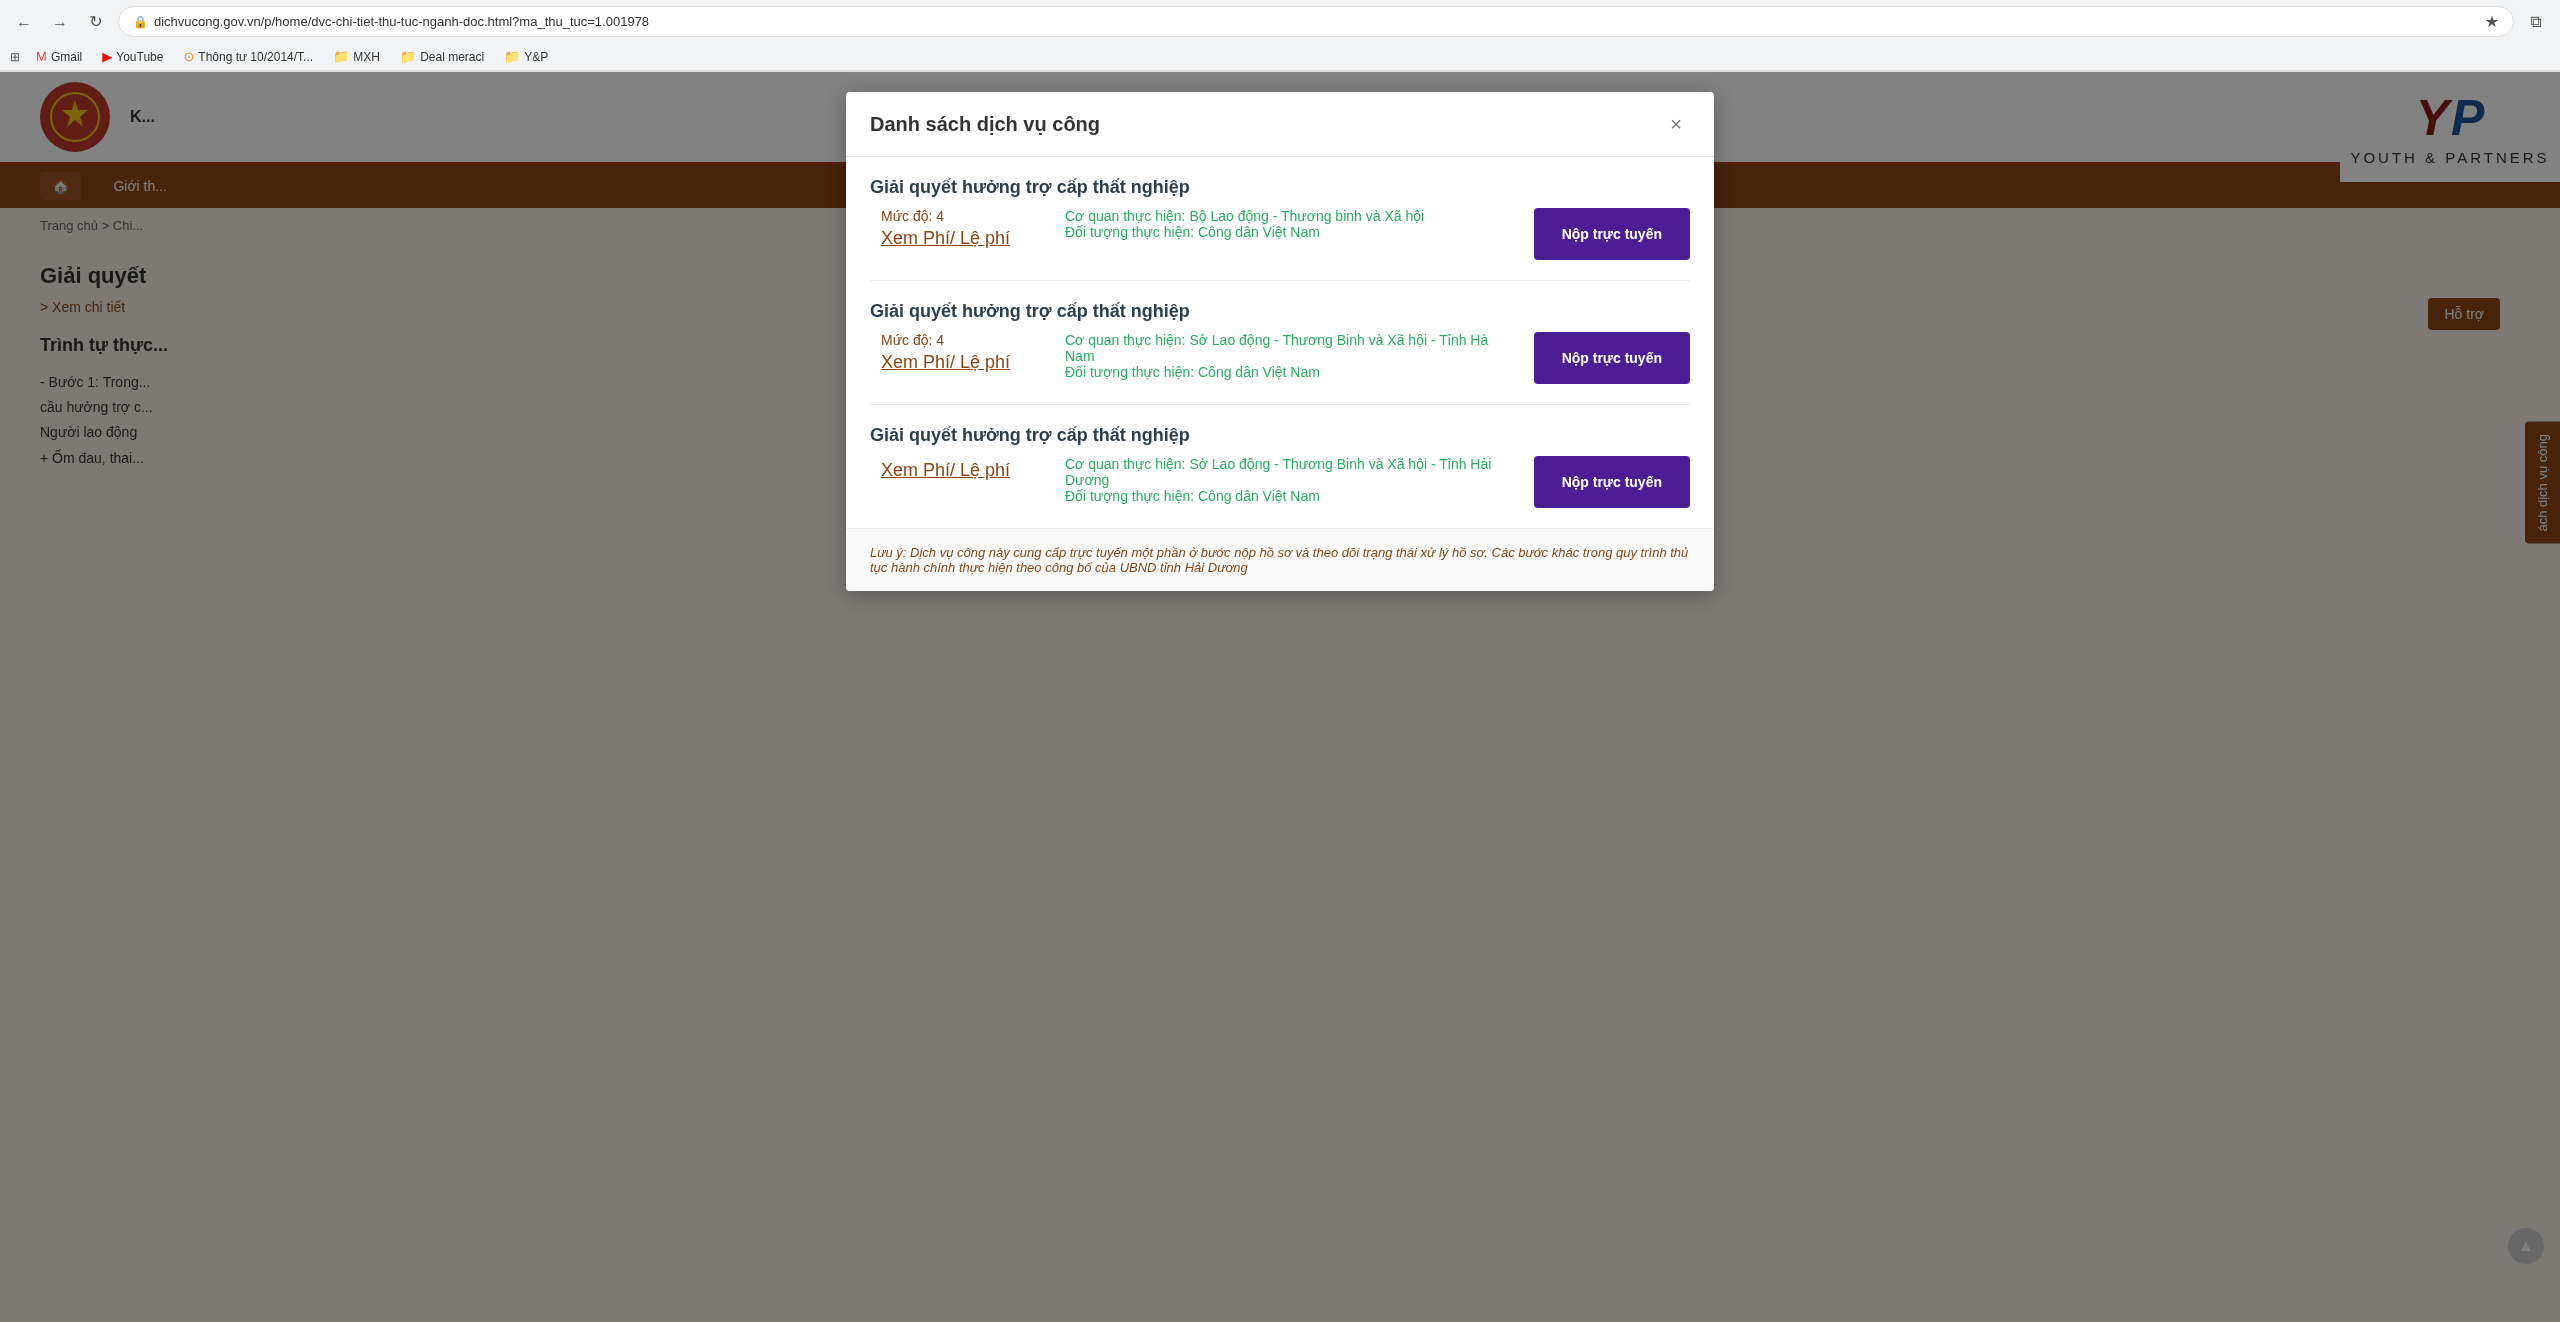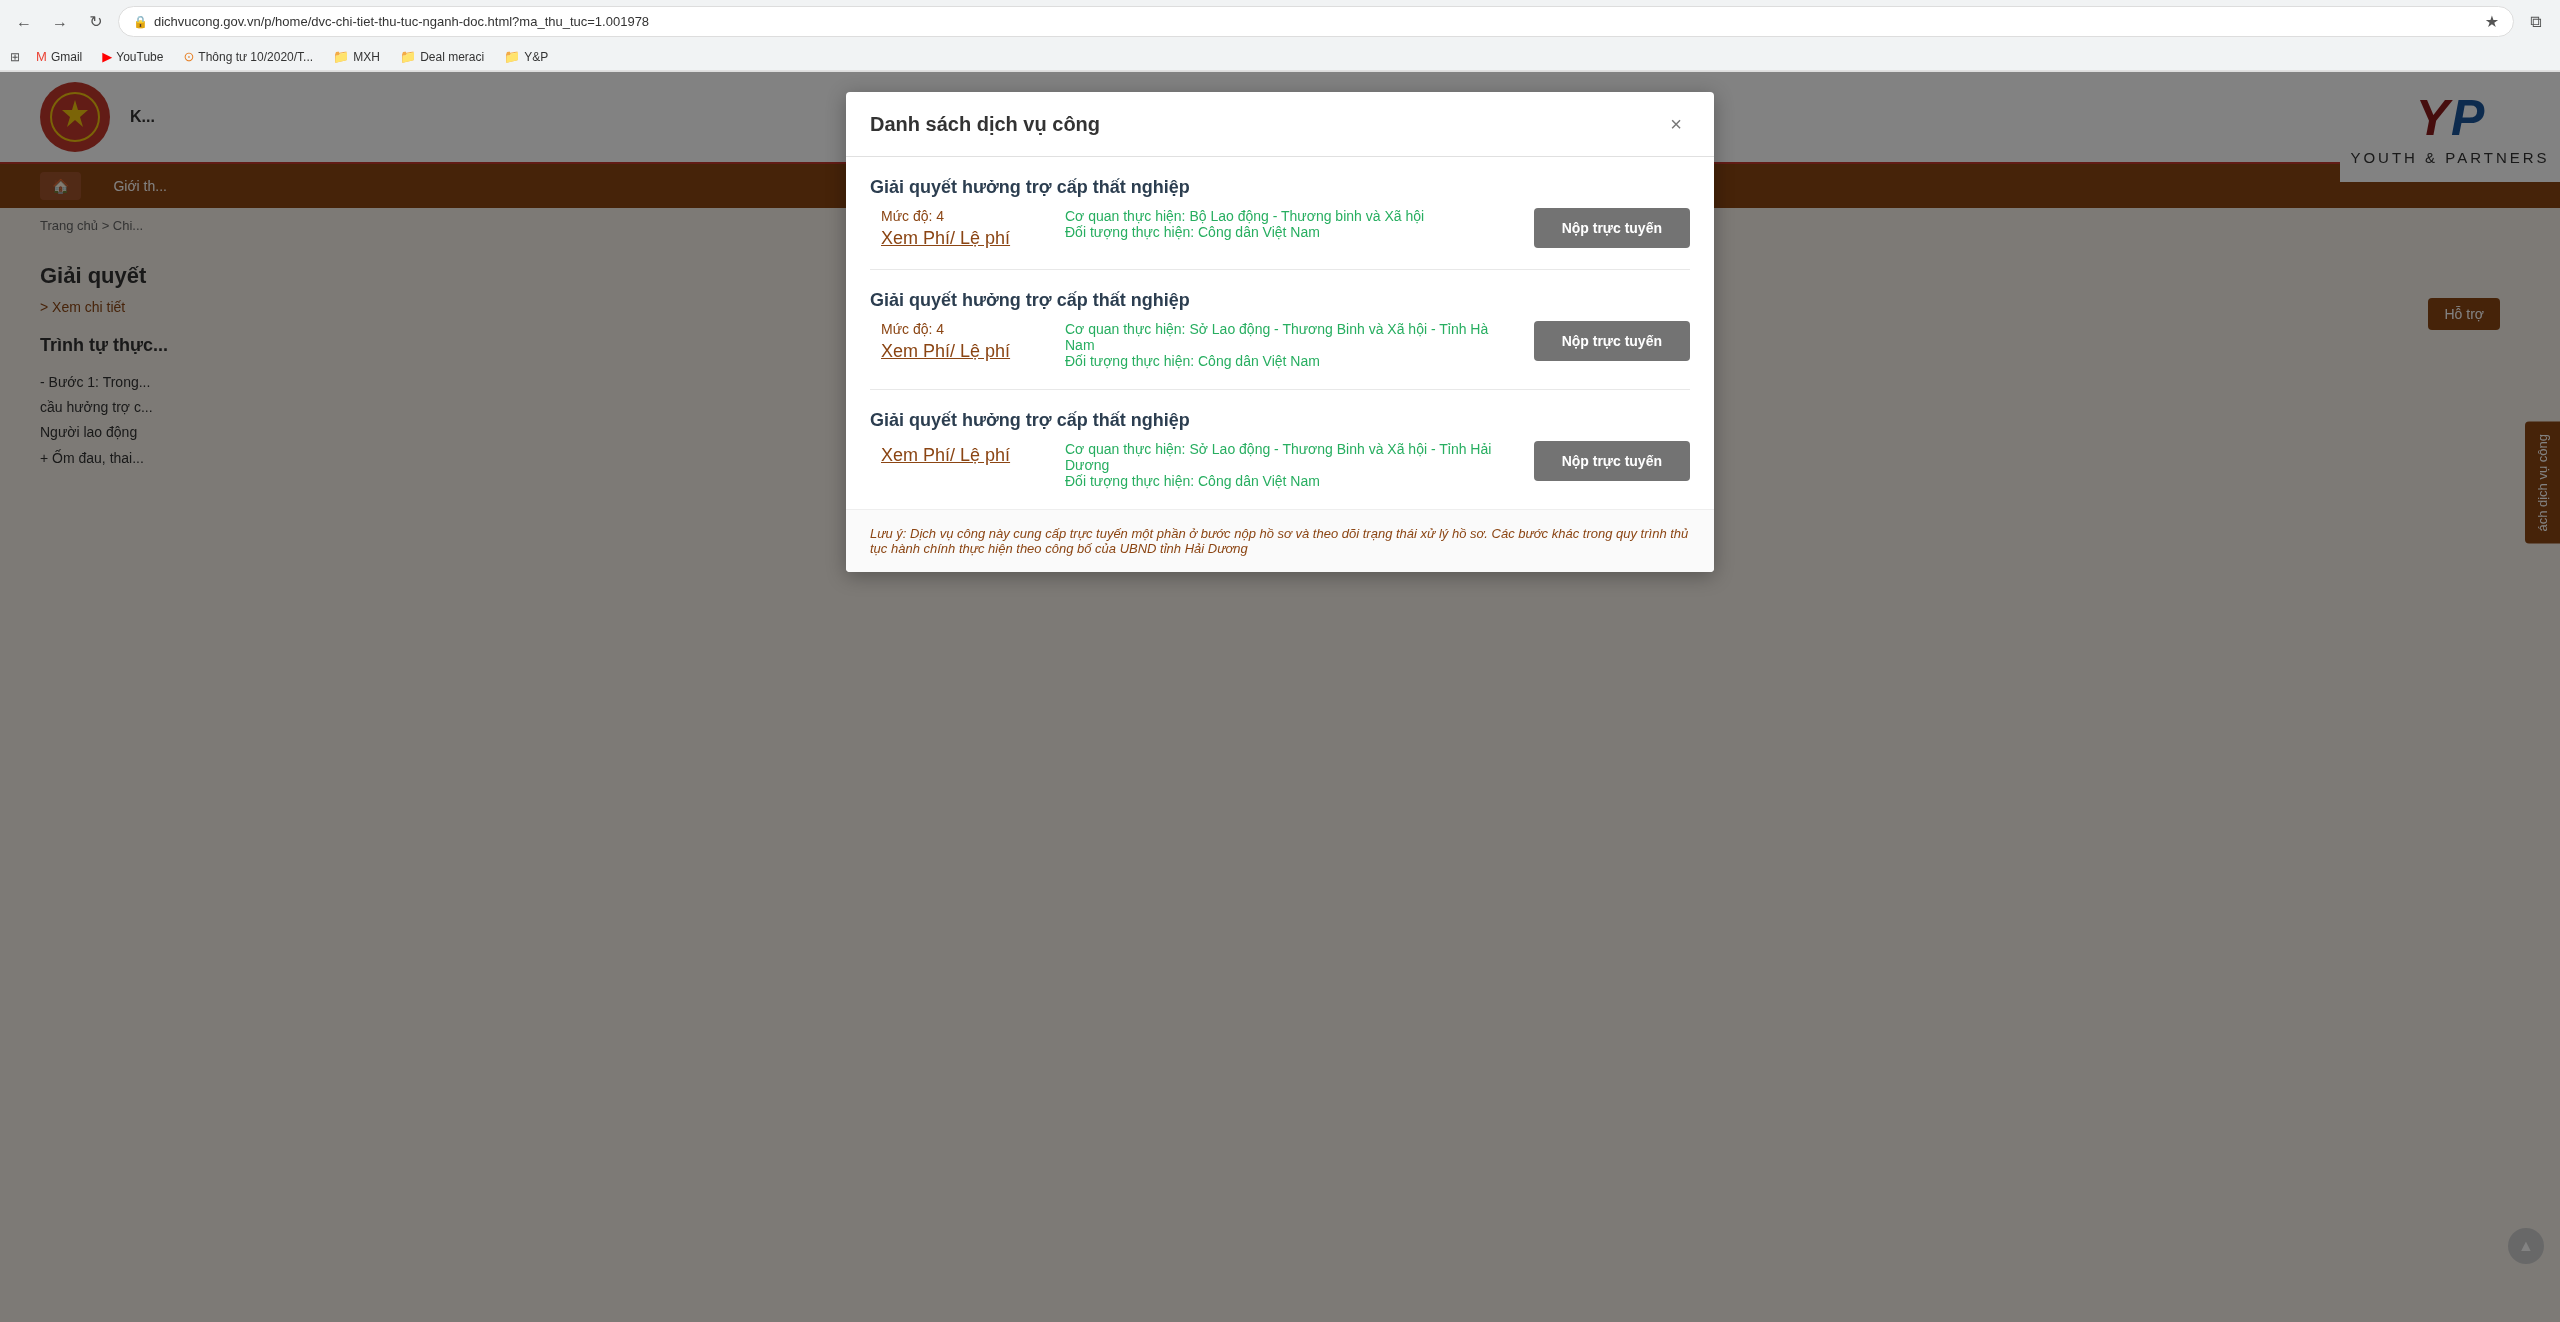--- a/index.html
+++ b/index.html
@@ -227,24 +227,24 @@
     .service-target {
       color: #27ae60;
       font-size: 14px;
     }
 
     .service-btn-wrap {
       display: flex;
       align-items: center;
     }
     .nop-btn {
-      background: #737373;
+      background: #4c1d95;
       color: white;
       border: none;
-      padding: 12px 28px;
+      padding: 18px 28px;
       font-size: 14px;
       font-weight: bold;
       border-radius: 4px;
       cursor: pointer;
       white-space: nowrap;
     }
 
     
     .modal-note {
       padding: 16px 24px;
@@ -337,21 +337,21 @@
     <div class="bookmark-item">
       <span class="bookmark-icon bm-gmail">M</span>
       <span>Gmail</span>
     </div>
     <div class="bookmark-item">
       <span class="bookmark-icon bm-youtube">▶</span>
       <span>YouTube</span>
     </div>
     <div class="bookmark-item">
       <span class="bookmark-icon bm-thongtu">⊙</span>
-      <span>Thông tư 10/2020/T...</span>
+      <span>Thông tư 10/2014/T...</span>
     </div>
     <div class="bookmark-item">
       <span class="bookmark-icon bm-folder">📁</span>
       <span>MXH</span>
     </div>
     <div class="bookmark-item">
       <span class="bookmark-icon bm-folder">📁</span>
       <span>Deal meraci</span>
     </div>
     <div class="bookmark-item">

